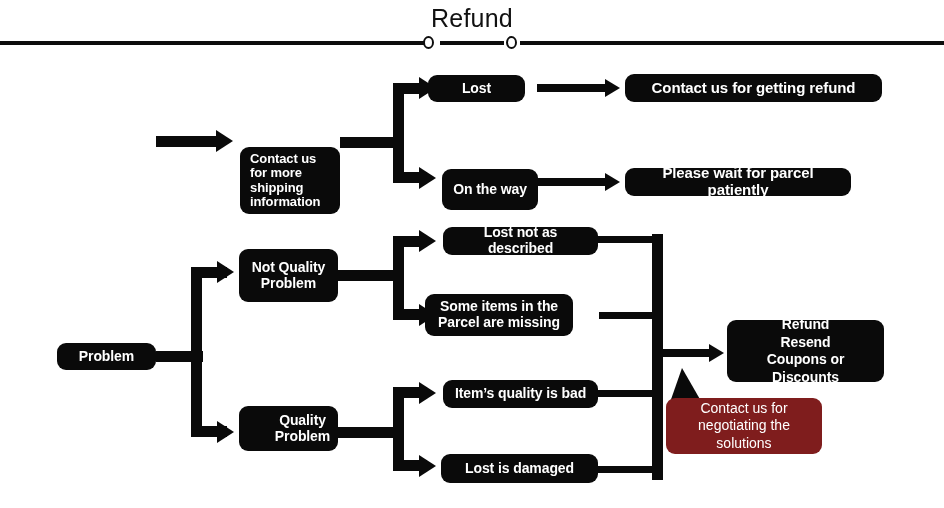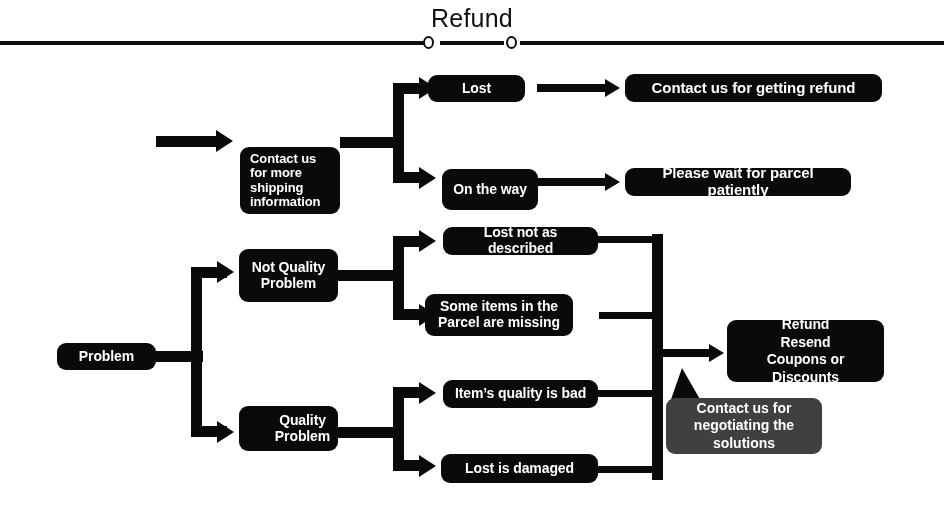--- a/index.html
+++ b/index.html
@@ -96,25 +96,25 @@
   }
   .arrow-head.thin {
     border-top-width: 9px;
     border-bottom-width: 9px;
     border-left-width: 15px;
   }
 
   
   #callout-negotiate {
     position: absolute;
-    background: #404040;
+    background: #7f1d1d;
     color: #ffffff;
     border-radius: 9px;
     text-align: center;
-    font-weight: 700;
+    font-weight: 400;
     font-size: 14px;
     line-height: 1.22;
     display: flex;
     align-items: center;
     justify-content: center;
     box-sizing: border-box;
     padding: 4px 8px;
     z-index: 5;
   }
   #callout-tail {

